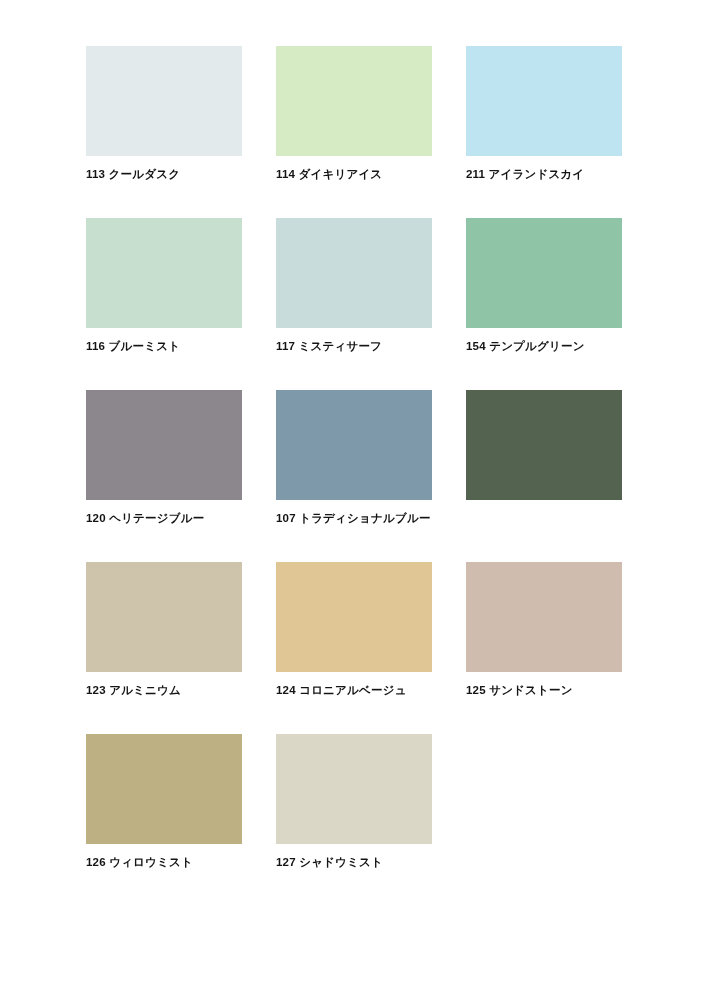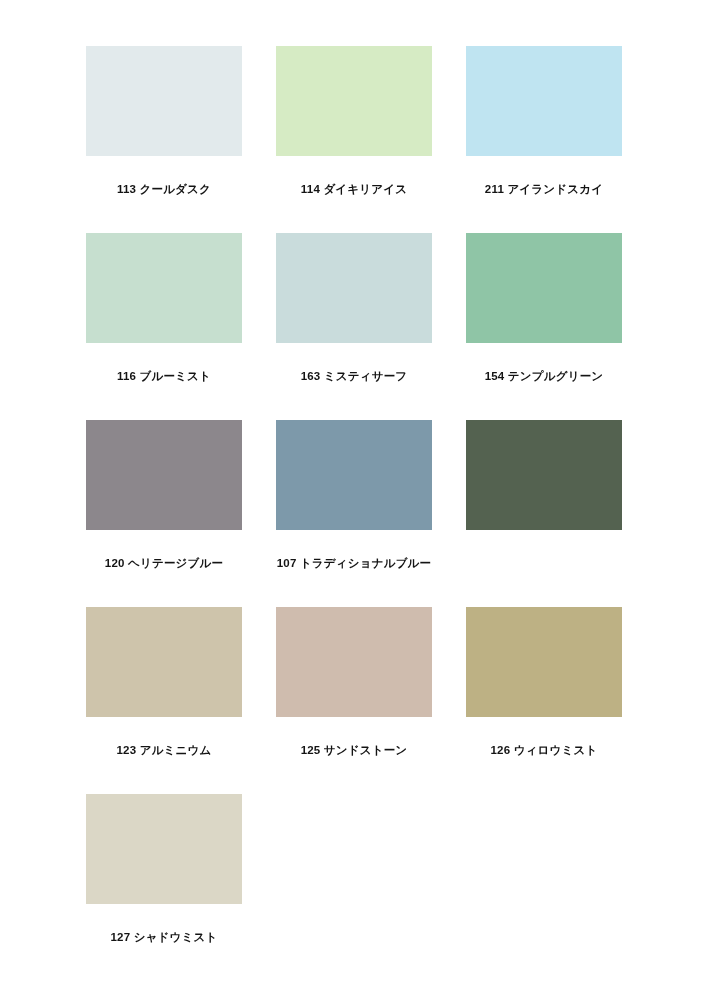--- a/index.html
+++ b/index.html
@@ -36,24 +36,24 @@
     display: flex;
     flex-direction: column;
     align-items: stretch;
   }
   .swatch-chip {
     width: 156px;
     height: 110px;
     display: block;
   }
   .swatch-label {
-    margin-top: 26px;
+    margin-top: 11px;
     height: 15px;
     line-height: 15px;
-    text-align: center;
+    text-align: left;
     font-size: 11.5px;
     font-weight: bold;
     color: #141414;
     white-space: nowrap;
     letter-spacing: 0.2px;
   }
   .swatch-label.empty {
     visibility: hidden;
   }
 </style>
@@ -73,21 +73,21 @@
       <div class="swatch-cell">
         <div class="swatch-chip" title="115 アイランドスカイ" style="background-color: rgb(191, 228, 241);"></div>
         <div class="swatch-label">211 アイランドスカイ</div>
       </div>
       <div class="swatch-cell">
         <div class="swatch-chip" title="116 ブルーミスト" style="background-color: rgb(198, 223, 207);"></div>
         <div class="swatch-label">116 ブルーミスト</div>
       </div>
       <div class="swatch-cell">
         <div class="swatch-chip" title="117 ミスティサーフ" style="background-color: rgb(201, 220, 220);"></div>
-        <div class="swatch-label">163 ミスティサーフ</div>
+        <div class="swatch-label">117 ミスティサーフ</div>
       </div>
       <div class="swatch-cell">
         <div class="swatch-chip" title="118 テンプルグリーン" style="background-color: rgb(143, 197, 166);"></div>
         <div class="swatch-label">154 テンプルグリーン</div>
       </div>
       <div class="swatch-cell">
         <div class="swatch-chip" title="120 ヘリテージブルー" style="background-color: rgb(140, 135, 140);"></div>
         <div class="swatch-label">120 ヘリテージブルー</div>
       </div>
       <div class="swatch-cell">
@@ -96,20 +96,24 @@
       </div>
       <div class="swatch-cell">
         <div class="swatch-chip" title="" style="background-color: rgb(84, 98, 80);"></div>
         <div class="swatch-label empty"></div>
       </div>
       <div class="swatch-cell">
         <div class="swatch-chip" title="123 アルミニウム" style="background-color: rgb(206, 196, 171);"></div>
         <div class="swatch-label">123 アルミニウム</div>
       </div>
       <div class="swatch-cell">
+        <div class="swatch-chip" title="124 コロニアルベージュ" style="background-color: rgb(224, 197, 149);"></div>
+        <div class="swatch-label">124 コロニアルベージュ</div>
+      </div>
+      <div class="swatch-cell">
         <div class="swatch-chip" title="125 サンドストーン" style="background-color: rgb(207, 188, 174);"></div>
         <div class="swatch-label">125 サンドストーン</div>
       </div>
       <div class="swatch-cell">
         <div class="swatch-chip" title="126 ウィロウミスト" style="background-color: rgb(189, 177, 132);"></div>
         <div class="swatch-label">126 ウィロウミスト</div>
       </div>
       <div class="swatch-cell">
         <div class="swatch-chip" title="127 シャドウミスト" style="background-color: rgb(219, 215, 198);"></div>
         <div class="swatch-label">127 シャドウミスト</div>

